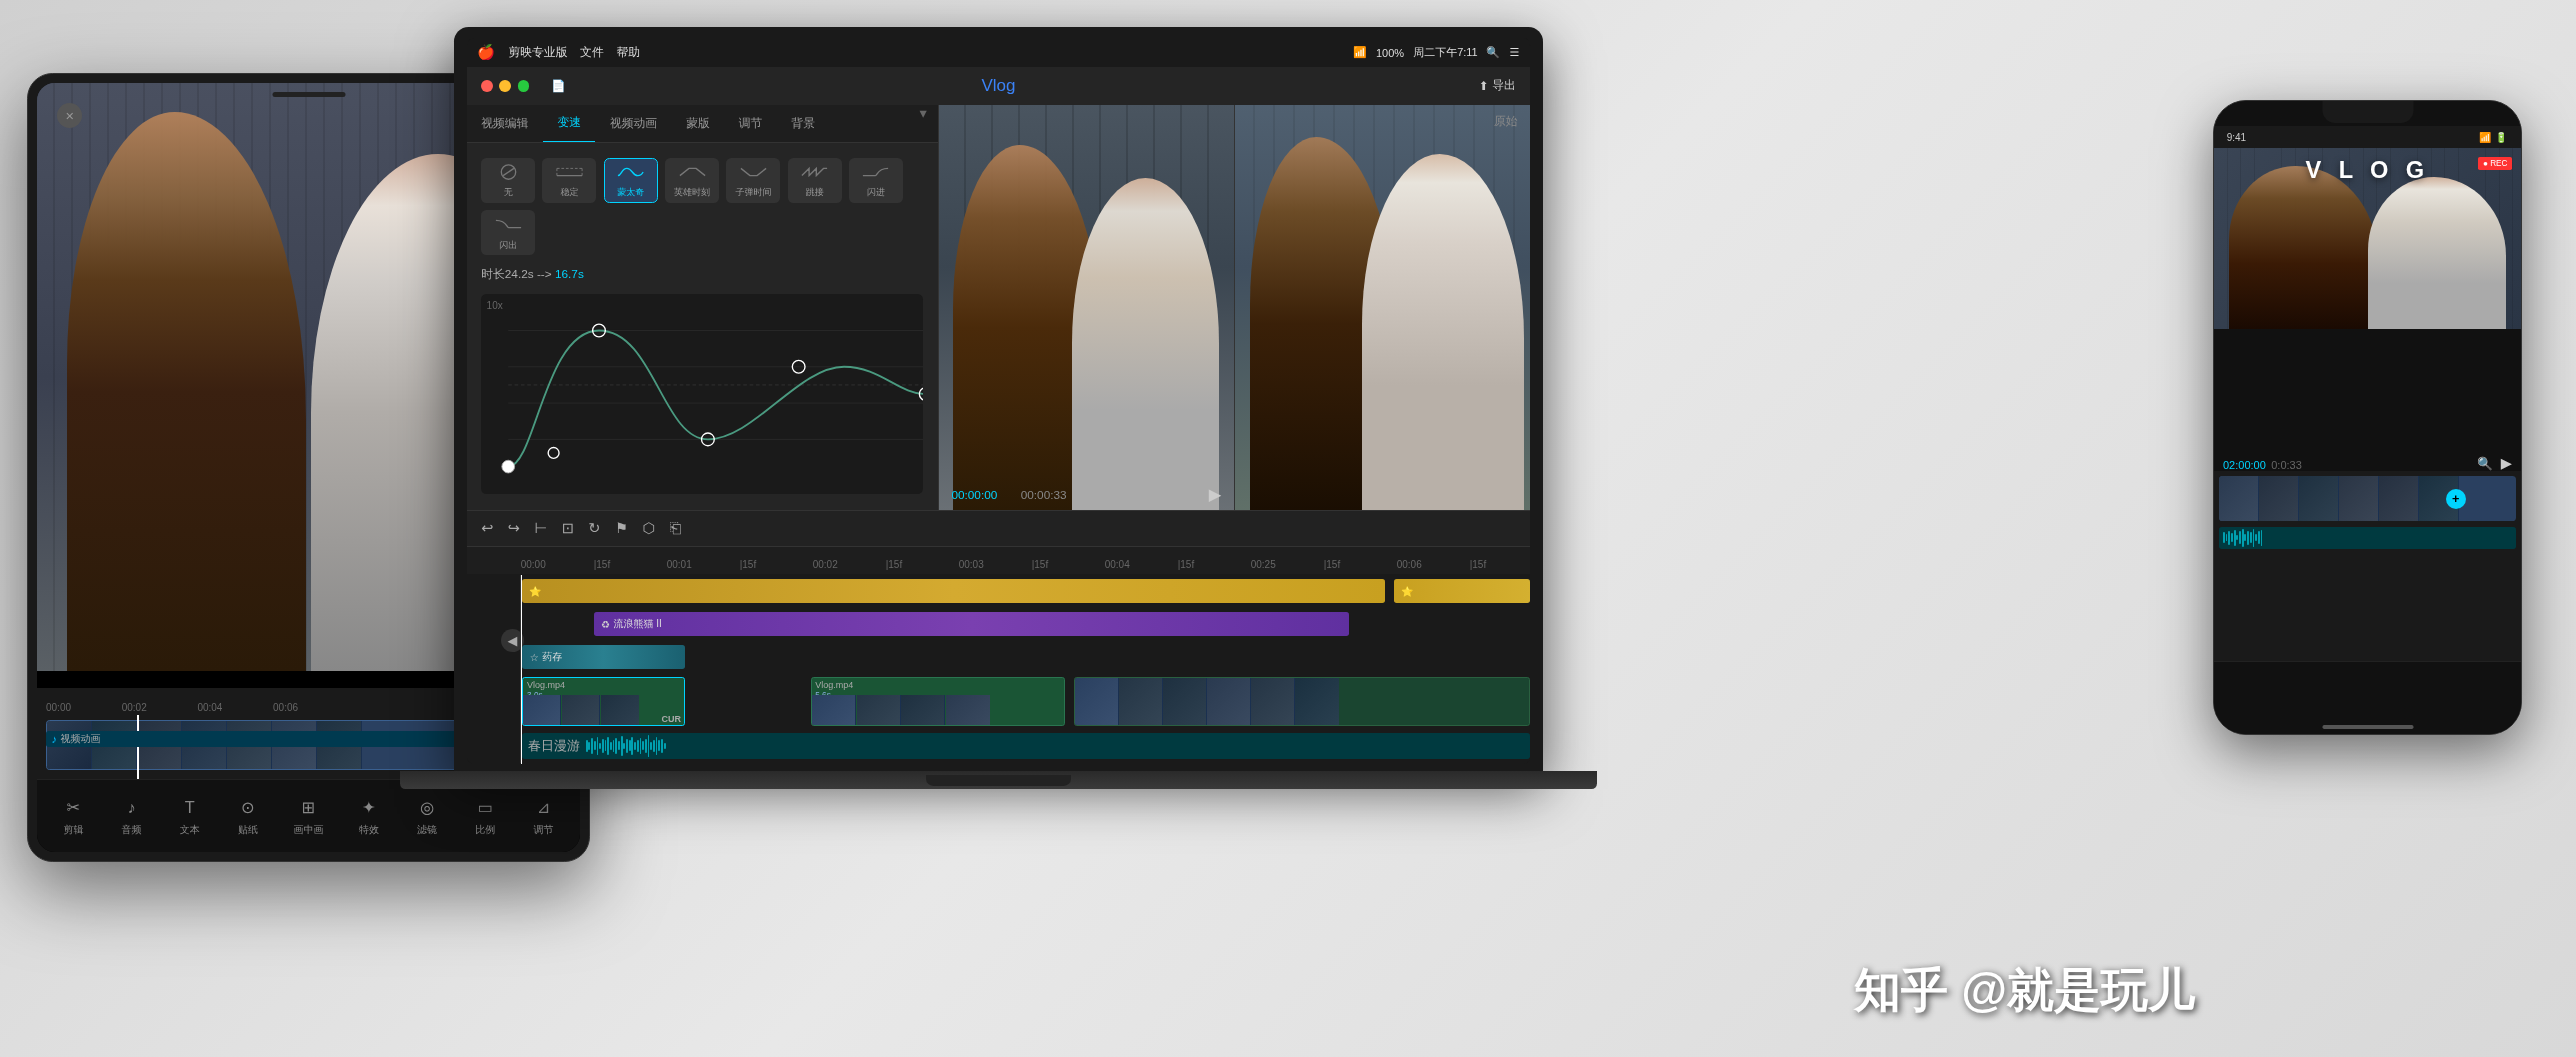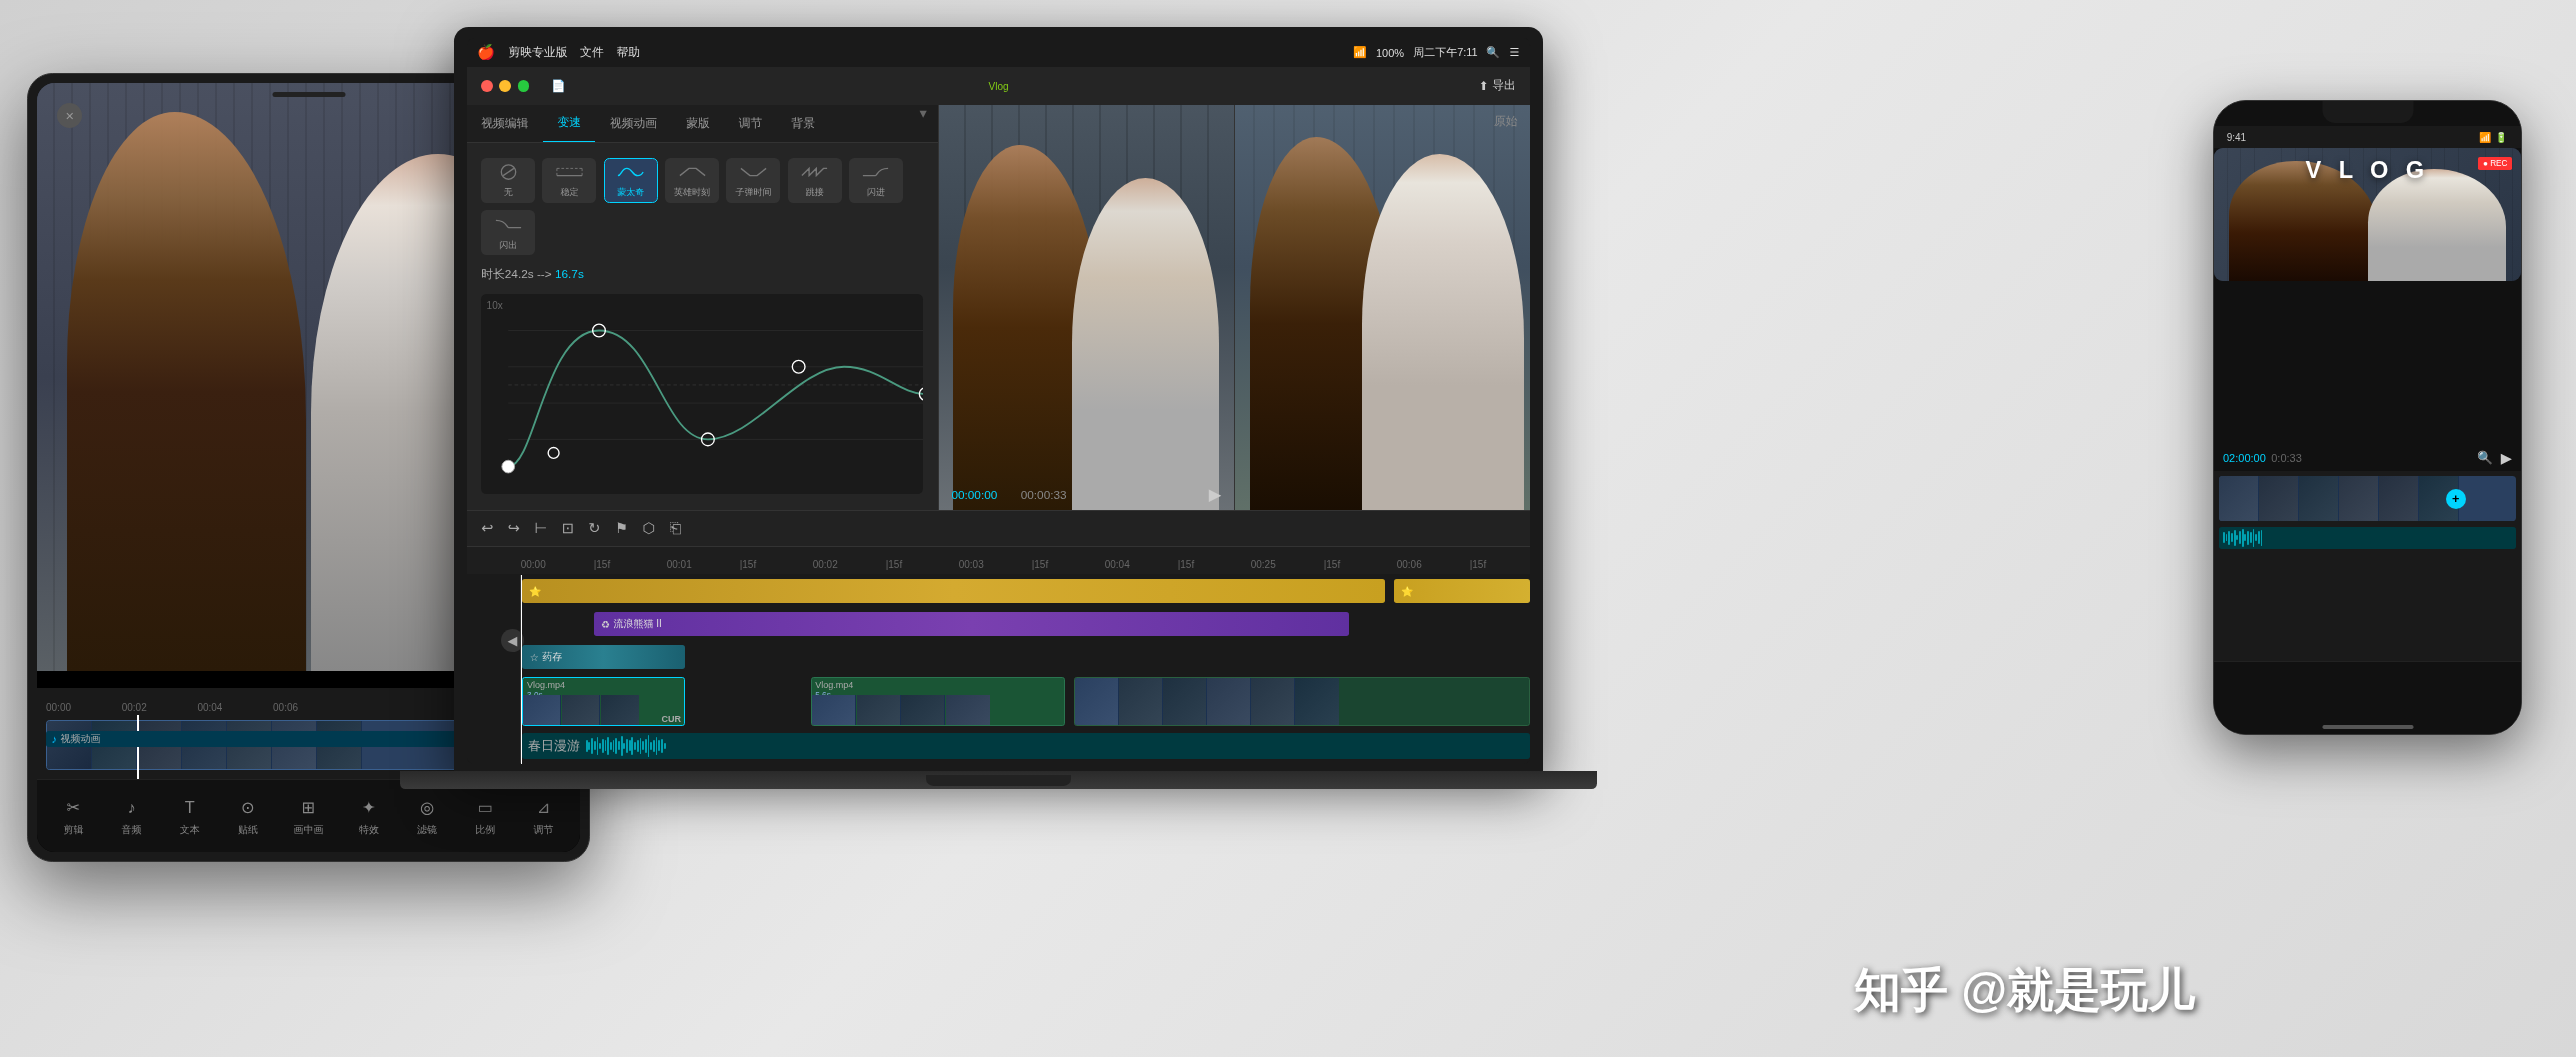--- a/index.html
+++ b/index.html
@@ -289,22 +289,22 @@
       gap: 6.4px;
       margin-right: 14.5px;
     }
     .tl-red { width: 11.8px; height: 11.8px; background: #ff5f56; border-radius: 50%; }
     .tl-yellow { width: 11.8px; height: 11.8px; background: #ffbd2e; border-radius: 50%; }
     .tl-green { width: 11.8px; height: 11.8px; background: #27c93f; border-radius: 50%; }
     .app-title-center {
       position: absolute;
       left: 50%;
       transform: translateX(-50%);
-      color: #84cc16;
-      font-size: 10px;
+      color: #3b82f6;
+      font-size: 17px;
     }
     .app-export-btn {
       margin-left: auto;
       background: transparent;
       color: #ccc;
       border: none;
       font-size: 11.8px;
       display: flex;
       align-items: center;
       gap: 3.6px;
@@ -548,24 +548,23 @@
       justify-content: space-between;
       padding: 0 12.7px;
       color: #ccc;
       font-size: 10px;
     }
     .phone-video-area {
       position: absolute;
       top: 47px;
       left: 0;
       right: 0;
-      height: 133px;
+      height: 181px;
       background: linear-gradient(135deg, #2a3040, #1a2030);
       overflow: hidden;
-      border-radius: 9px;
     }
     .phone-title-overlay {
       position: absolute;
       top: 9px;
       left: 0;
       right: 0;
       display: flex;
       justify-content: center;
     }
     .phone-rec-badge {
@@ -583,21 +582,21 @@
       bottom: 0;
       left: 0;
       right: 0;
       height: 290px;
       background: #1a1a1a;
     }
     .phone-time-bar {
       height: 27px;
       background: #111;
       display: flex;
-      align-items: center;
+      align-items: flex-end;
       padding: 0 9px;
       gap: 5.4px;
     }
     .phone-time-cyan { color: #00d4ff; font-size: 11px; }
     .phone-time-gray { color: #666; font-size: 11px; }
     .phone-play-mini {
       margin-left: auto;
       color: #ccc;
       font-size: 14.5px;
     }

